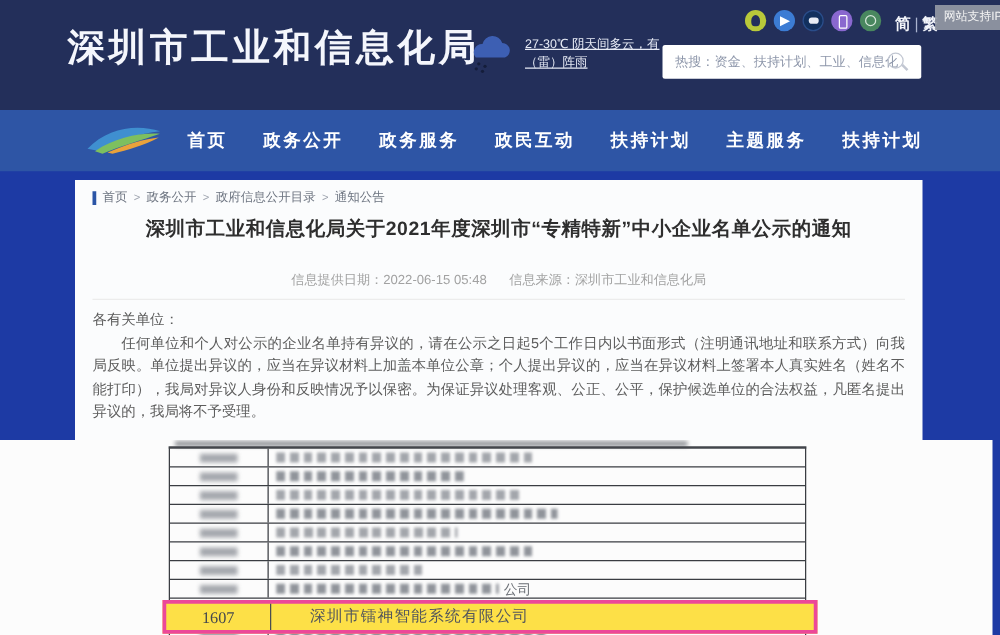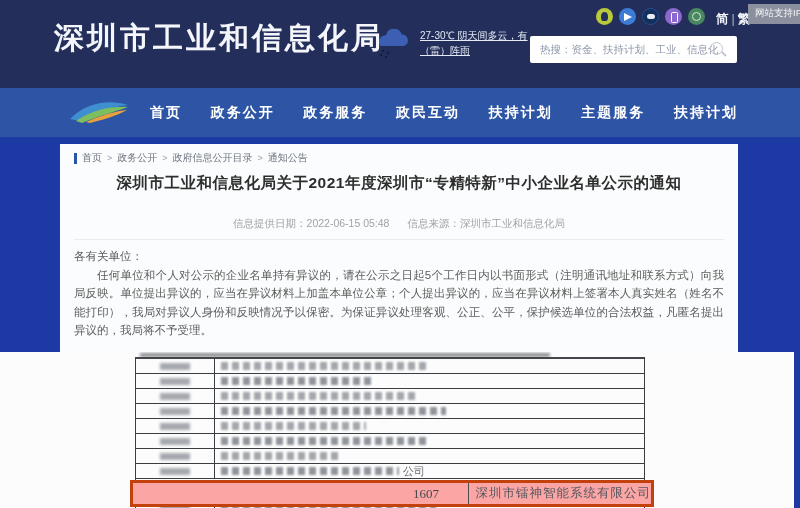--- a/index.html
+++ b/index.html
@@ -56,23 +56,23 @@
   .tc1{width:79px;border-right:1px solid #3a3d42;height:100%;display:flex;align-items:center;justify-content:center;box-sizing:border-box;}
   .tc2{flex:1;height:100%;display:flex;align-items:center;padding-left:6px;box-sizing:border-box;}
   .num-smudge{width:30px;height:7px;background:#8f939a;filter:blur(1.5px);opacity:.8;}
   .name-smudge{height:8px;background:repeating-linear-gradient(90deg,#7e828a 0 7px,rgba(0,0,0,0) 7px 11px);filter:blur(1.3px);opacity:.85;}
   .trow:nth-child(odd) .name-smudge{opacity:.7;}
   .w1{width:205px;} .w2{width:150px;} .w3{width:195px;} .w4{width:225px;}
   .w5{width:145px;} .w6{width:205px;} .w7{width:120px;} .w8{width:178px;}
   .w9{width:215px;}
   .frag{font-family:"Liberation Serif",serif;font-size:11px;color:#6a6e74;margin-left:4px;filter:blur(.4px);}
   .spacer-row{height:20px;border-bottom:1px solid #3a3d42;}
-  .redrow{position:absolute;left:-6px;top:121px;width:518px;height:21px;border:3px solid #c2410c;background:#fca5a5;display:flex;align-items:center;z-index:2;box-sizing:content-box;justify-content:flex-end;}
+  .redrow{position:absolute;left:-6px;top:121px;width:518px;height:21px;border:3px solid #ec4899;background:#fde047;display:flex;align-items:center;z-index:2;box-sizing:content-box;}
   .redno{width:84px;height:100%;display:flex;align-items:center;justify-content:center;border-right:1px solid #4a4d52;font-family:"Liberation Serif",serif;font-size:13px;color:#45484e;box-sizing:border-box;}
-  .redname{padding-left:7px;font-family:"Liberation Serif",serif;font-size:12.5px;letter-spacing:1px;color:#53565c;white-space:nowrap;}
+  .redname{padding-left:7px;font-family:"Liberation Serif",serif;font-size:12.5px;letter-spacing:1px;color:#53565c;white-space:nowrap;margin-left:24px;}
 </style>
 </head>
 <body>
 
 <div class="stage">
 
   <div class="topbar">
     <div class="site-title">深圳市工业和信息化局</div>
     <svg class="cloud" width="42" height="34" viewBox="0 0 42 34">
       <path d="M32 20a6 6 0 0 0-2.2-11.6A8.2 8.2 0 0 0 14 9.2 6.6 6.6 0 0 0 8.6 20z" fill="#3d5fb3"></path>

